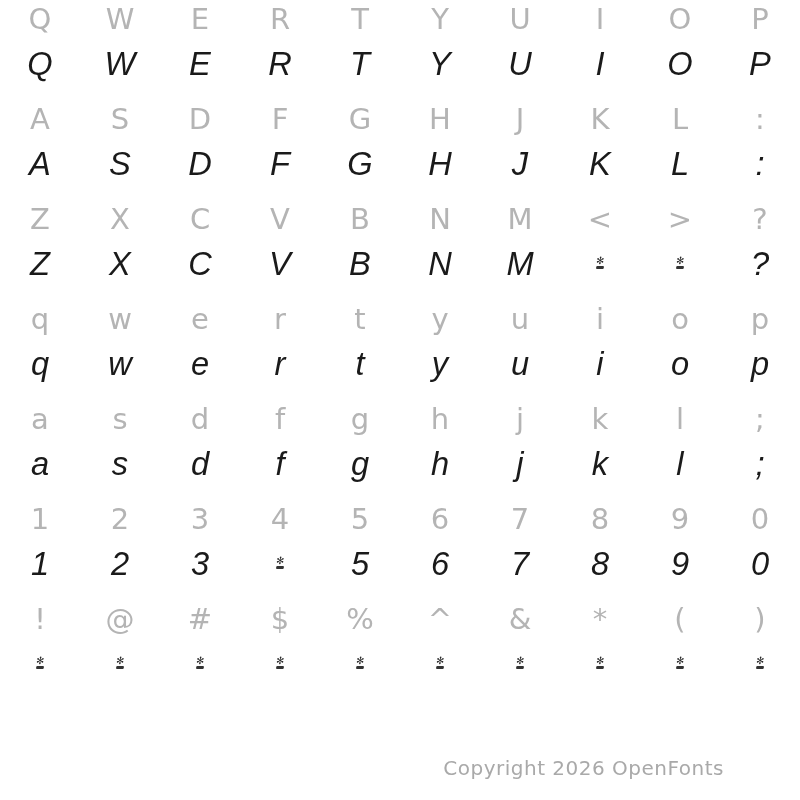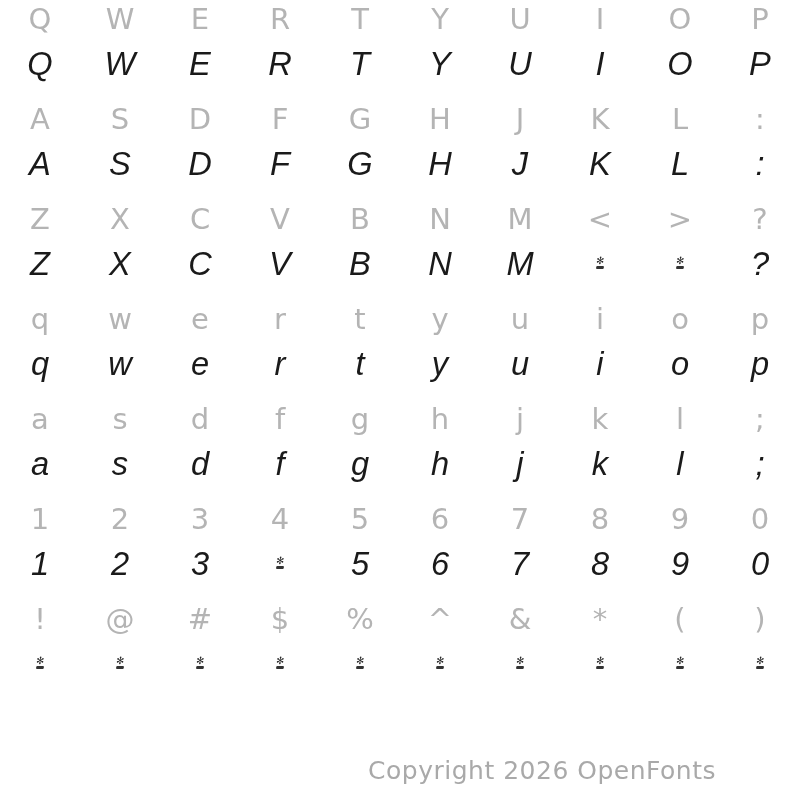--- a/index.html
+++ b/index.html
@@ -78,23 +78,23 @@
     width: 8px;
     height: 3px;
     margin-top: 1px;
     background: #333333;
     border-radius: 1px;
     transform: skewX(-8deg);
   }
   .footer {
     position: absolute;
     top: 756px;
-    right: 84px;
+    right: 76px;
     font-family: "DejaVu Sans", sans-serif;
-    font-size: 25px;
+    font-size: 20px;
     color: #a9a9a9;
     letter-spacing: 0.5px;
   }
 </style>
 </head>
 <body>
 
 <div class="page">
   <div class="charmap" id="charmap">
       <div class="pair">

